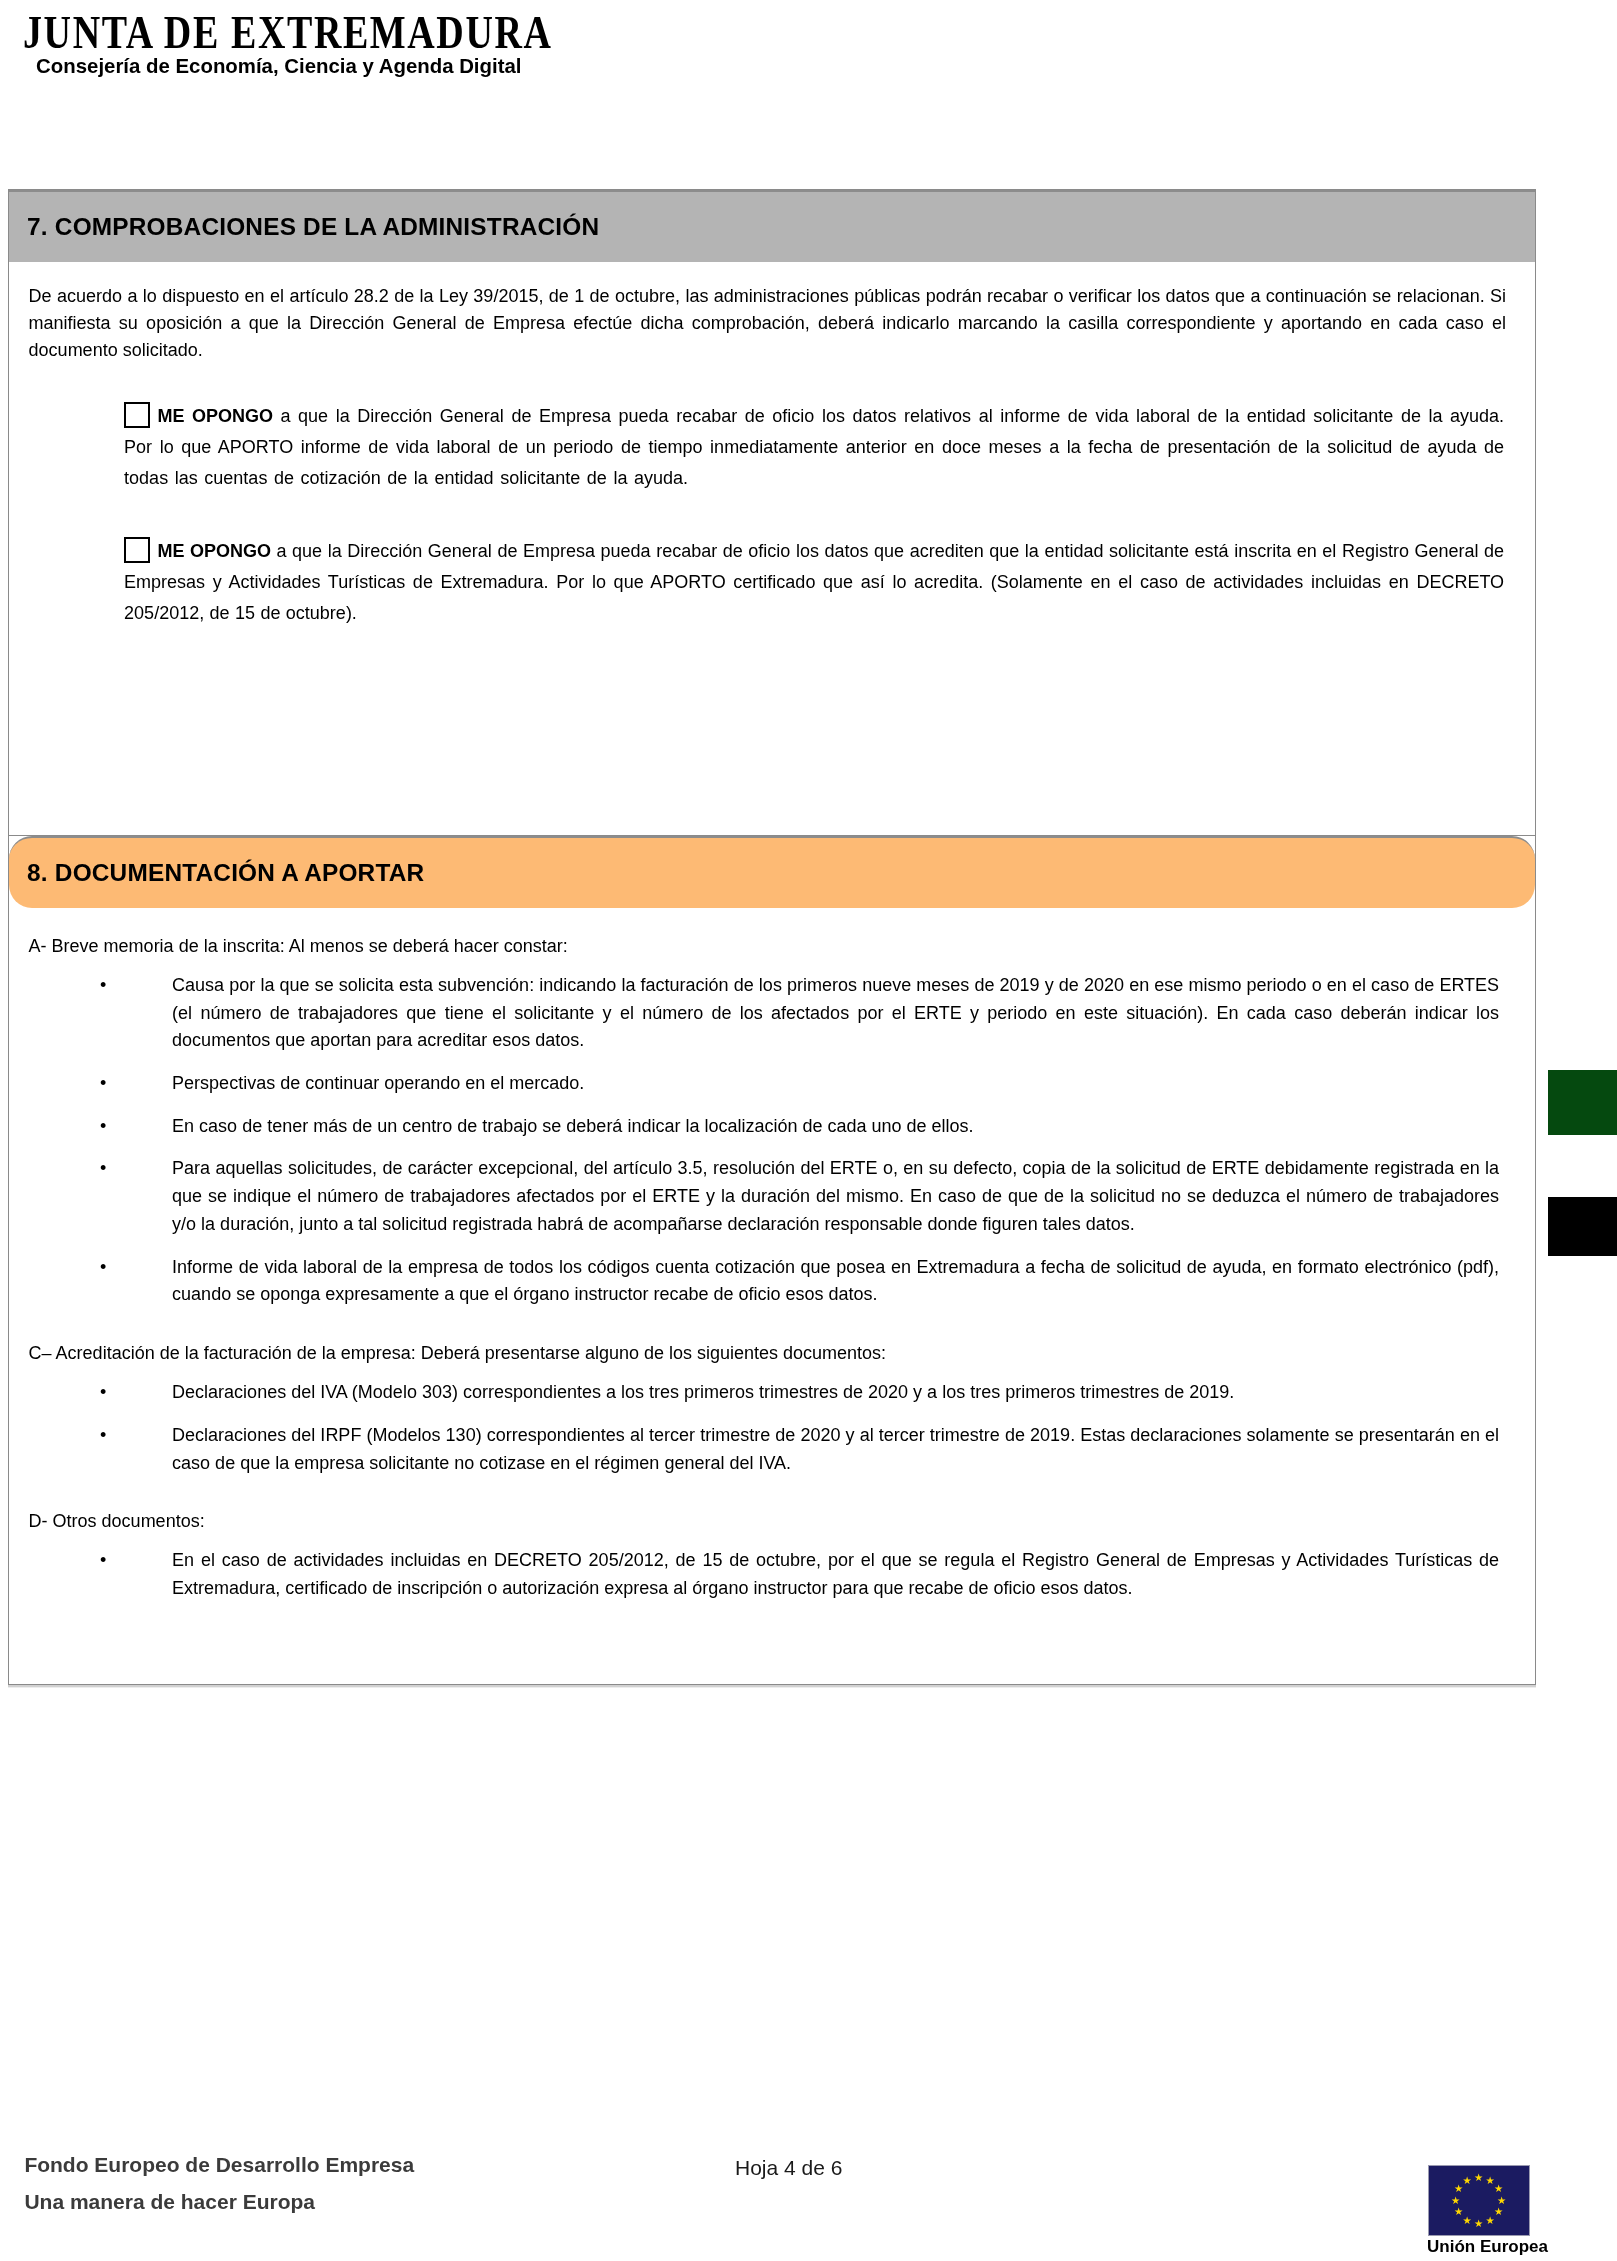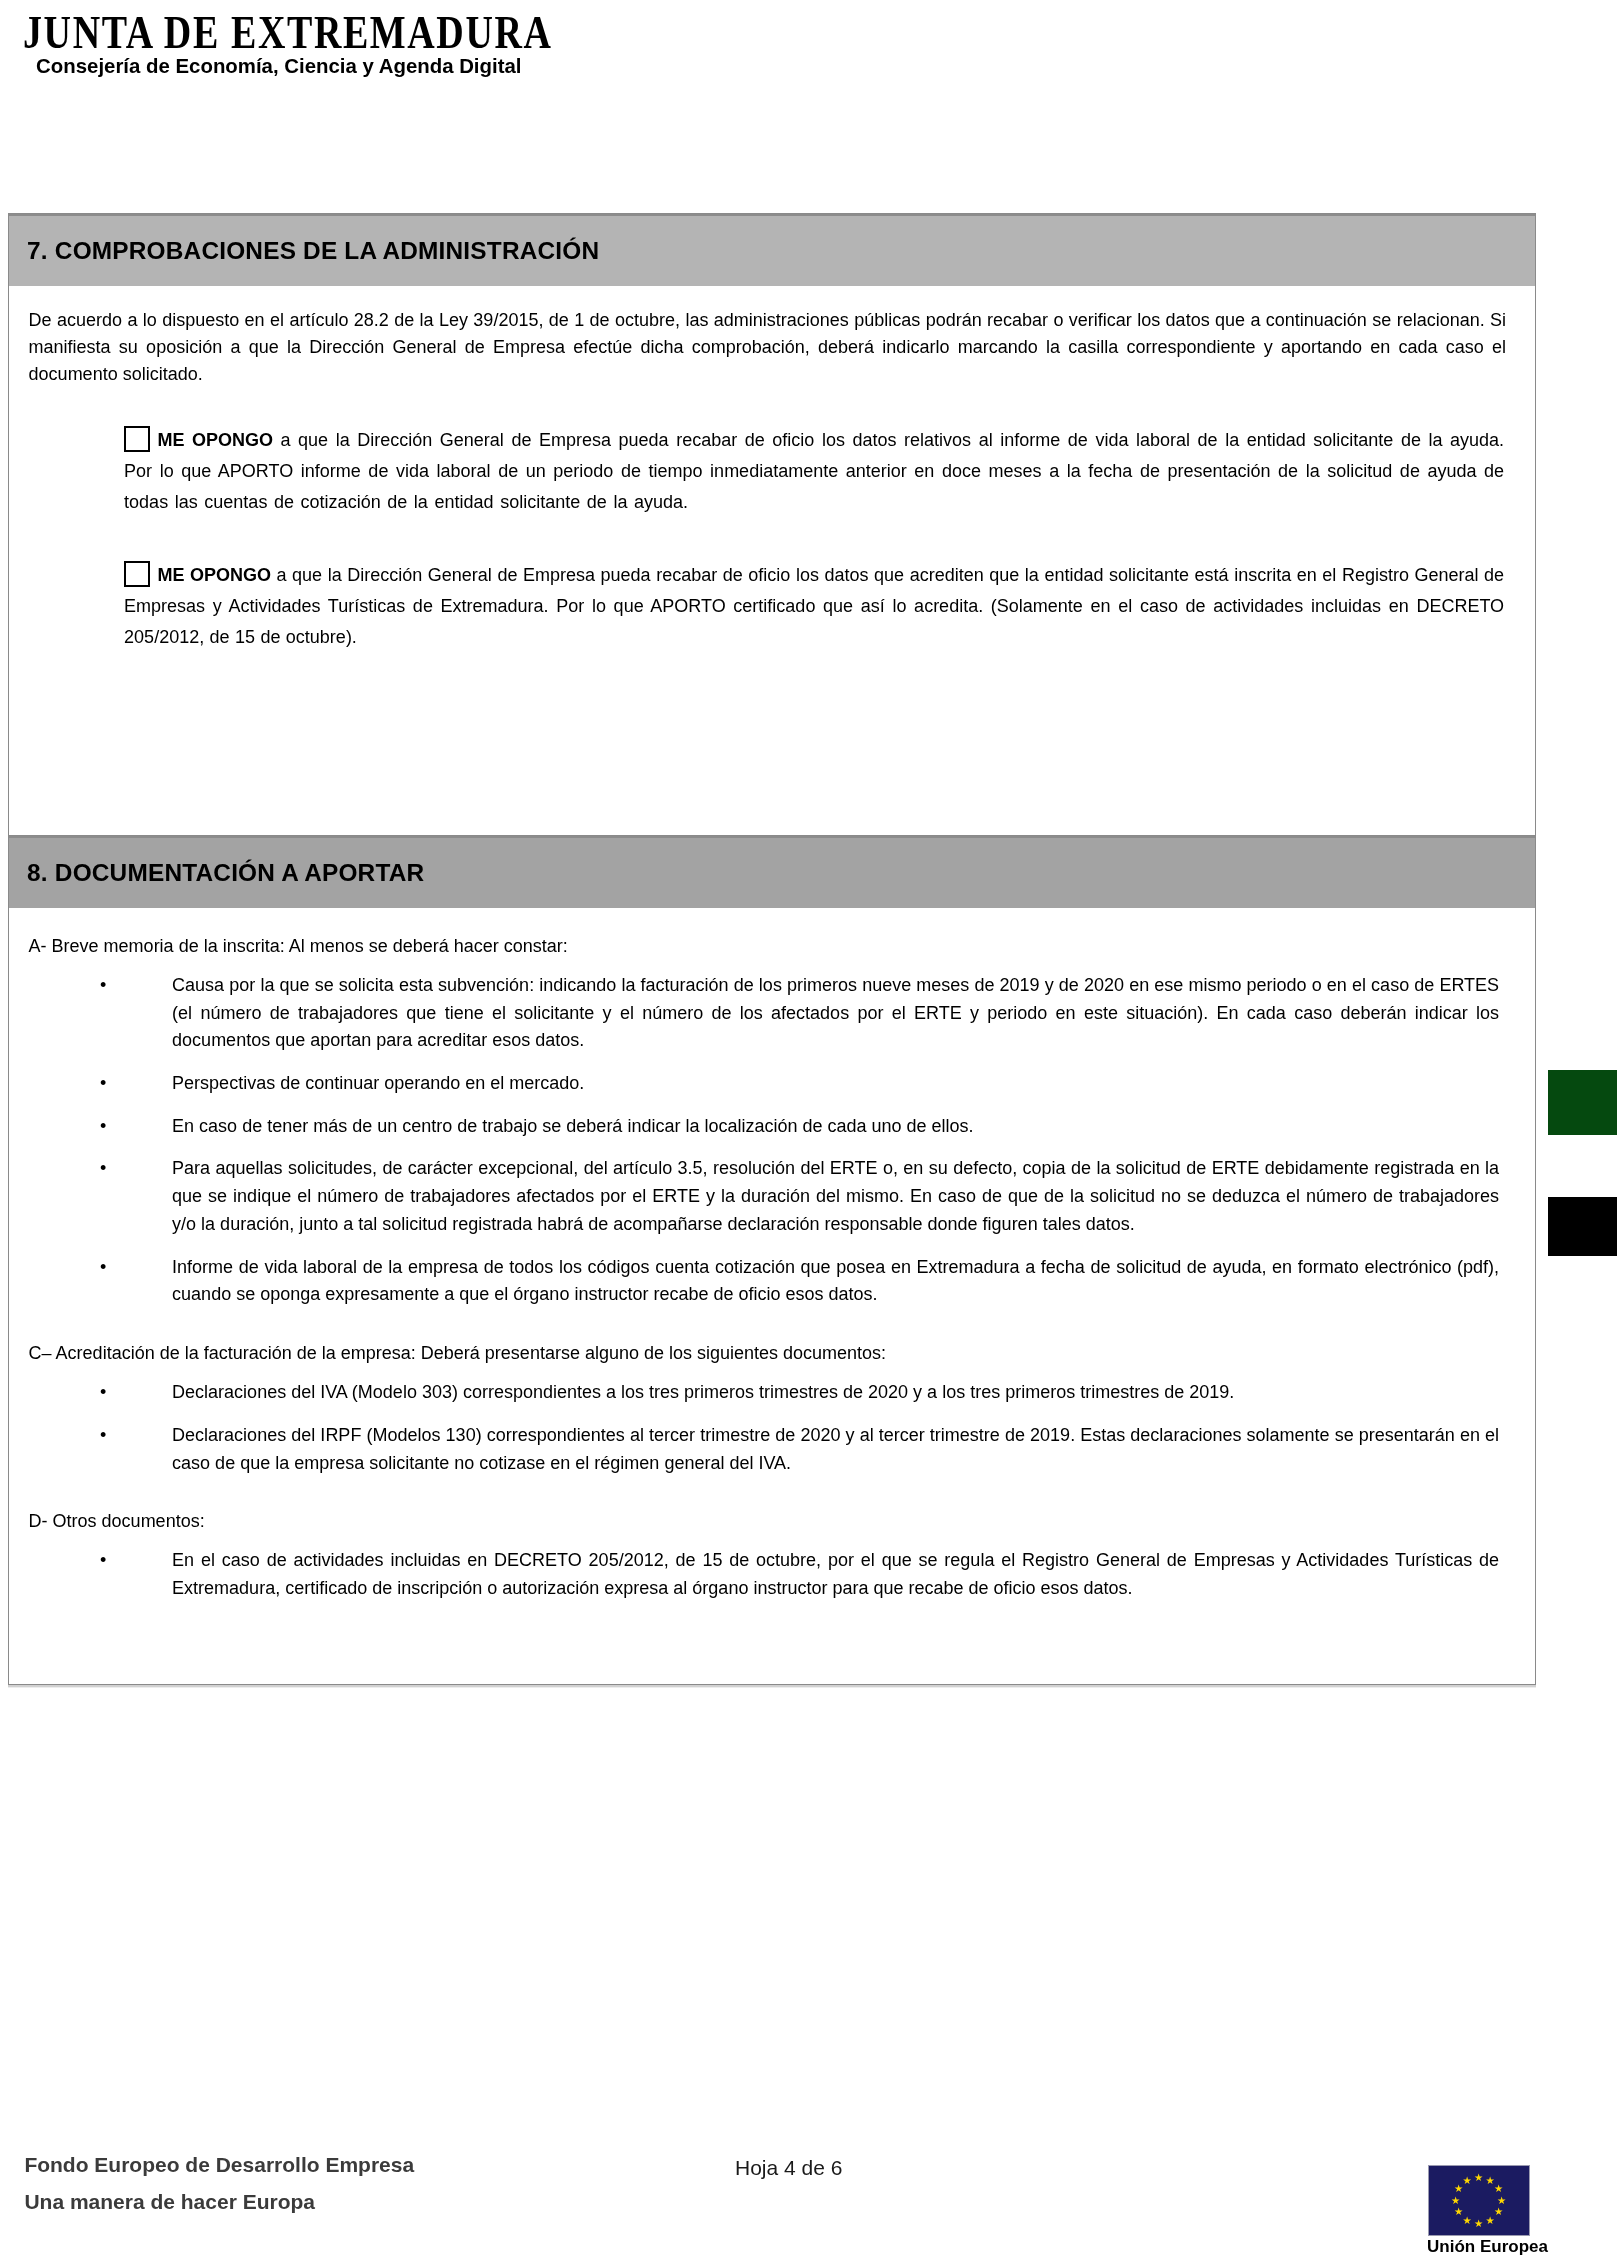--- a/index.html
+++ b/index.html
@@ -20,21 +20,21 @@
     position:absolute;left:8.1px;top:55px;font-weight:bold;font-size:20.4px;white-space:nowrap;margin-left:28px;
   }
 
   
   .box{
     position:absolute;left:8.1px;width:1528px;background:#fff;
     border:0.8px solid #8a8a8a;border-bottom:1.6px solid #8a8a8a;
     box-shadow:0 2.4px 0 rgba(0,0,0,0.18);
     box-sizing:border-box;
   }
-  .box7{top:213px;height:684px;}
+  .box7{top:189px;height:684px;}
   .box8{top:835px;height:850px;}
   .bar{
     height:72px;background:#b4b4b4;border-top:2.4px solid #8c8c8c;
     display:flex;align-items:center;padding-left:18px;box-sizing:border-box;
   }
   .bar-title{font-size:24.4px;font-weight:bold;letter-spacing:0.2px;}
 
   .para{
     font-size:18px;line-height:1.5;text-align:justify;
     margin:21px 29px 0 19.5px;
@@ -92,21 +92,21 @@
       <span class="bar-title">7. COMPROBACIONES DE LA ADMINISTRACIÓN</span>
     </div>
     <p class="para">De acuerdo a lo dispuesto en el artículo 28.2 de la Ley 39/2015, de 1 de octubre, las administraciones públicas podrán recabar o verificar los datos que a continuación se relacionan. Si manifiesta su oposición a que la Dirección General de Empresa efectúe dicha comprobación, deberá indicarlo marcando la casilla correspondiente y aportando en cada caso el documento solicitado.</p>
 
     <p class="optline"><span class="cbx"></span><strong>ME OPONGO</strong><span> a que la Dirección General de Empresa pueda recabar de oficio los datos relativos al informe de vida laboral de la entidad solicitante de la ayuda. Por lo que APORTO informe de vida laboral de un periodo de tiempo inmediatamente anterior en doce meses a la fecha de presentación de la solicitud de ayuda de todas las cuentas de cotización de la entidad solicitante de la ayuda.</span></p>
 
     <p class="optline second"><span class="cbx"></span><strong>ME OPONGO</strong><span> a que la Dirección General de Empresa pueda recabar de oficio los datos que acrediten que la entidad solicitante está inscrita en el Registro General de Empresas y Actividades Turísticas de Extremadura. Por lo que APORTO certificado que así lo acredita. (Solamente en el caso de actividades incluidas en DECRETO 205/2012, de 15 de octubre).</span></p>
   </div>
 
   <div class="box box8">
-    <div class="bar" style="background-color: #a3a3a3;">
+    <div class="bar" style="background-color: #fdba74; border-radius: 23px;">
       <span class="bar-title">8. DOCUMENTACIÓN A APORTAR</span>
     </div>
 
     <div class="grp-label">A- Breve memoria de la inscrita: Al menos se deberá hacer constar:</div>
     <div class="doc-item"><span class="blt">•</span><span>Causa por la que se solicita esta subvención: indicando la facturación de los primeros nueve meses de 2019 y de 2020 en ese mismo periodo o en el caso de ERTES (el número de trabajadores que tiene el solicitante y el número de los afectados por el ERTE y periodo en este situación). En cada caso deberán indicar los documentos que aportan para acreditar esos datos.</span></div>
     <div class="doc-item"><span class="blt">•</span><span>Perspectivas de continuar operando en el mercado.</span></div>
     <div class="doc-item"><span class="blt">•</span><span>En caso de tener más de un centro de trabajo se deberá indicar la localización de cada uno de ellos.</span></div>
 
     <div class="doc-item"><span class="blt">•</span><span>Para aquellas solicitudes, de carácter excepcional, del artículo 3.5, resolución del ERTE o, en su defecto, copia de la solicitud de ERTE debidamente registrada en la que se indique el número de trabajadores afectados por el ERTE y la duración del mismo. En caso de que de la solicitud no se deduzca el número de trabajadores y/o la duración, junto a tal solicitud registrada habrá de acompañarse declaración responsable donde figuren tales datos.</span></div>
     <div class="doc-item"><span class="blt">•</span><span>Informe de vida laboral de la empresa de todos los códigos cuenta cotización que posea en Extremadura a fecha de solicitud de ayuda, en formato electrónico (pdf), cuando se oponga expresamente a que el órgano instructor recabe de oficio esos datos.</span></div>

